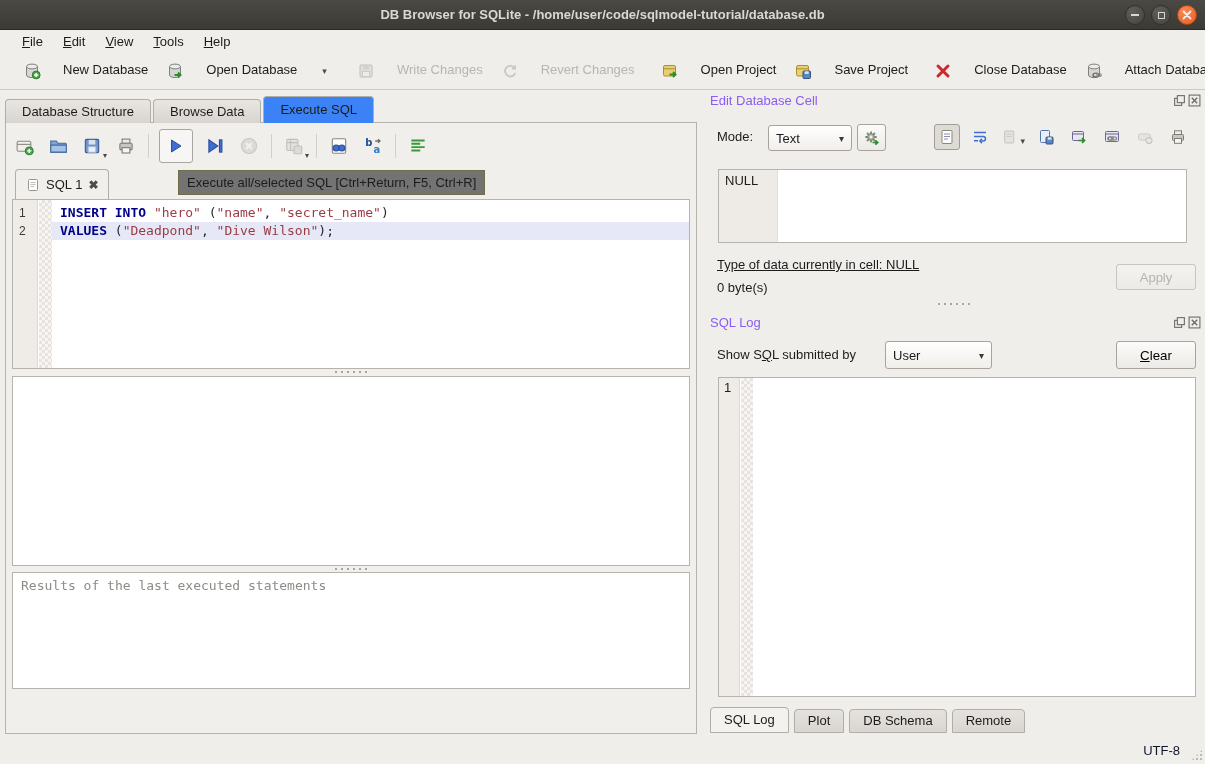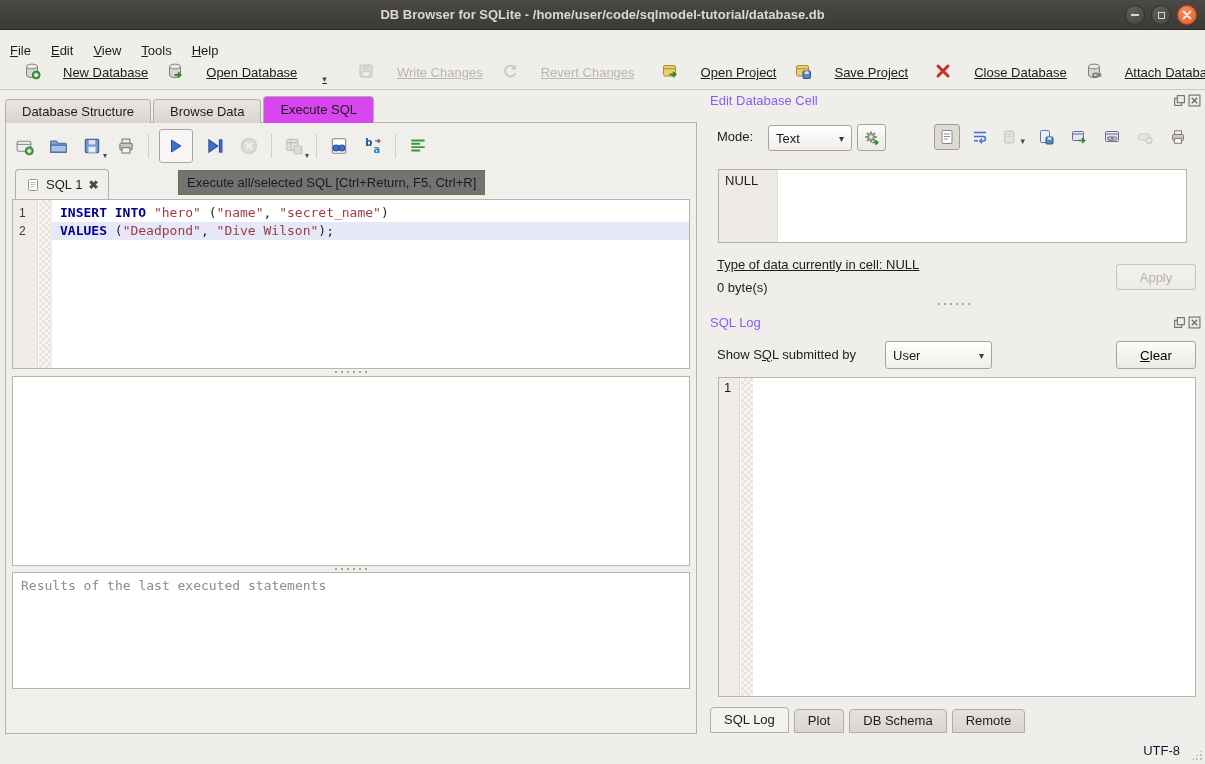--- a/index.html
+++ b/index.html
@@ -12,39 +12,39 @@
     display:flex; align-items:center; justify-content:center; }
   .titlebar .title { font-weight:bold; color:#dcd8d1; font-size:13px; }
   .winbtns { position:absolute; right:8px; top:5px; display:flex; gap:6px; }
   .winbtn { width:20px; height:20px; border-radius:50%; background:radial-gradient(circle at 35% 30%,#605e58,#454440);
     border:1px solid #31302c; display:flex; align-items:center; justify-content:center; }
   .winbtn.close { background:radial-gradient(circle at 35% 30%,#f58a5c,#e85d1f); border-color:#b34513; }
   .glyph-min { width:8px; height:2px; background:#d9d6cf; }
   .glyph-max { width:7px; height:7px; border:1.5px solid #d9d6cf; }
 
   
-  .menubar { position:absolute; left:0; top:30px; width:973px; height:23px; display:flex; align-items:center; padding-left:0;margin-top:9px; }
+  .menubar { position:absolute; left:0; top:30px; width:973px; height:23px; display:flex; align-items:center; padding-left:12px; }
   .menu-item { padding:2px 10px; }
   .menu-item u { text-decoration:underline; }
 
   
   .toolbar { position:absolute; left:0; top:53px; width:1205px; height:37px; display:flex; align-items:center; border-bottom:1px solid #cdc9c3; padding-left:6px; }
   .handle { width:6px; height:22px; margin:0 4px;
     background-image:radial-gradient(circle,#b3afa8 1px,transparent 1.3px); background-size:4px 4px; background-position:1px 1px; }
   .tsep { width:1px; height:24px; background:#d2cec8; margin:0 6px; }
-  .tbtn { display:flex; align-items:flex-end; gap:22px; padding:6px 9px; border-radius:3px; white-space:nowrap;text-decoration:underline; }
+  .tbtn { display:flex; align-items:flex-start; gap:22px; padding:6px 9px; border-radius:3px; white-space:nowrap; }
   .tbtn.disabled { color:#b9b5af; }
   .tbtn.disabled svg { opacity:.45; filter:grayscale(1); }
   .mini-caret { font-size:9px; color:#4a4a45; transform:translateY(4px); margin-left:3px; }
 
   
   .main-tabs { position:absolute; left:5px; top:96px; height:27px; display:flex; align-items:flex-end; z-index:5; }
   .main-tab { background:linear-gradient(#e9e6e2,#d8d4cf); border:1px solid #b1ada7; border-bottom:none;
     border-radius:4px 4px 0 0; height:24px; line-height:23px; padding:0 16px; margin-right:2px; }
-  .main-tab.active { background:#d946ef; height:27px; line-height:26px; z-index:6; }
+  .main-tab.active { background:#3b82f6; height:27px; line-height:26px; z-index:6; }
 
   
   .tab-page { position:absolute; left:5px; top:122px; width:692px; height:612px;
     border:1px solid #b6b2ac; background:#f1efeb; }
   .sql-toolbar { position:absolute; left:6px; top:4px; height:38px; display:flex; align-items:center; gap:10px; }
   .itbtn { width:24px; height:24px; display:flex; align-items:center; justify-content:center; position:relative; }
   .itbtn.framed { width:34px; height:34px; border:1px solid #aaa69f; border-radius:3px; background:#f8f6f4; }
   .itbtn.disabled svg { opacity:.45; filter:grayscale(1); }
   .itbtn .mini-caret { position:absolute; right:-3px; bottom:-2px; transform:none; font-size:8px; }
   .isep { width:1px; height:24px; background:#d2cec8; }

